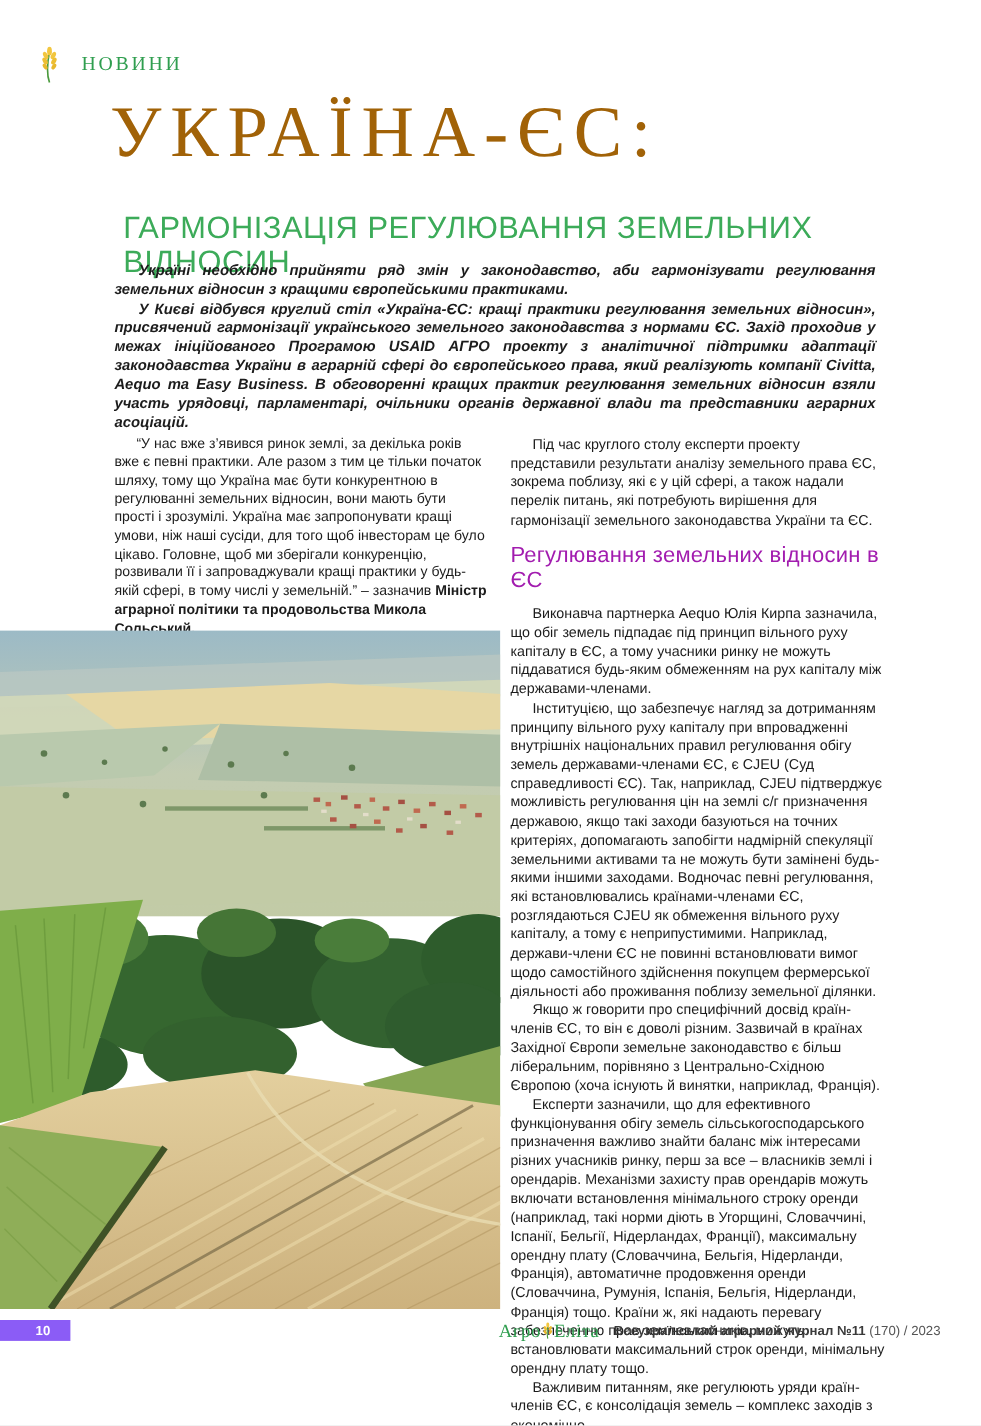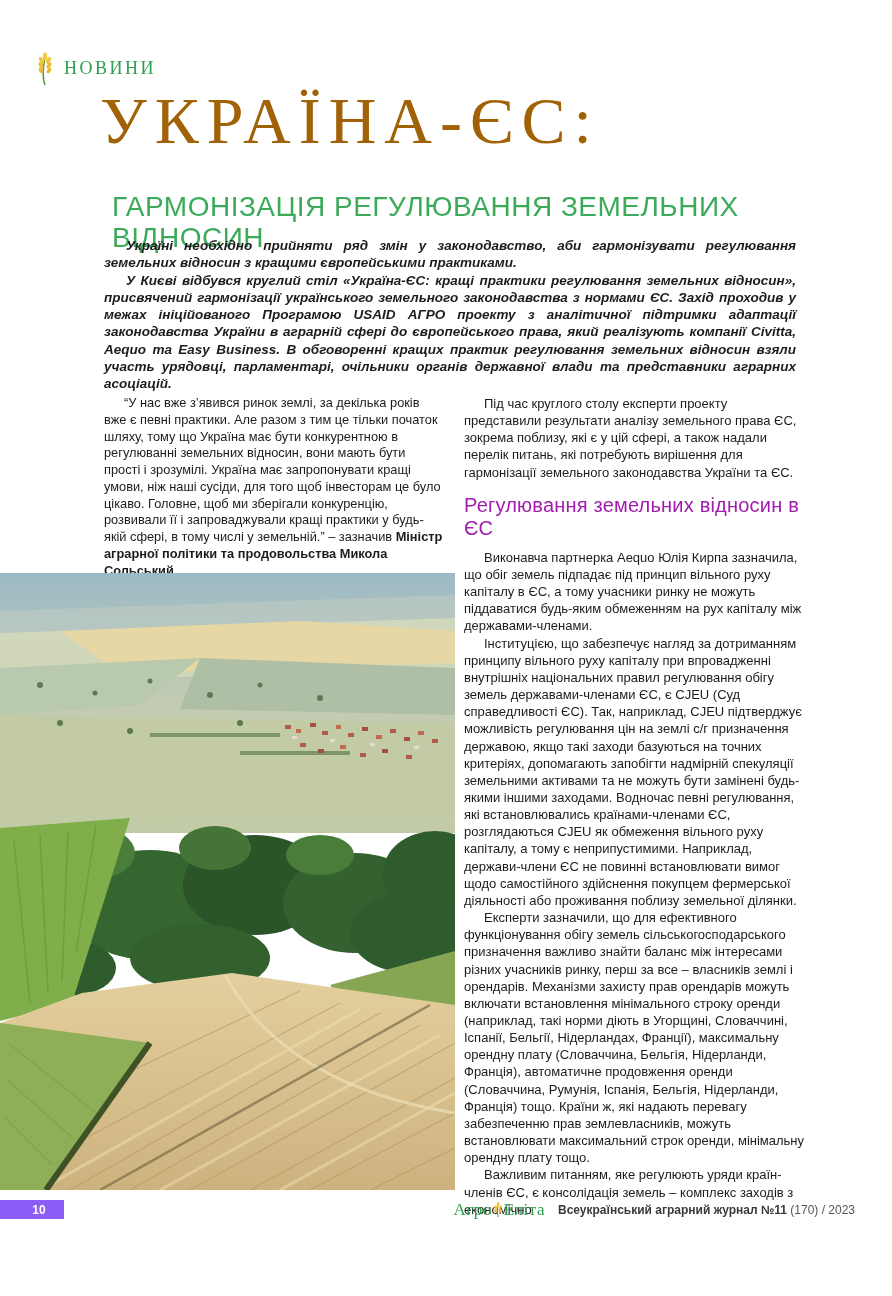--- a/index.html
+++ b/index.html
@@ -1,19 +1,19 @@
 <!DOCTYPE html>
 <html><head>
 <meta charset="utf-8">
 <style>
   html,body{margin:0;padding:0;background:#e9e9e9;}
   .page{position:relative;width:892px;height:1296px;background:#ffffff;overflow:hidden;
         font-family:"Liberation Sans", sans-serif;color:#1c1c1c;margin:0 auto;}
   
-  .kicker-row{position:absolute;left:34px;top:52px;display:flex;align-items:flex-start;gap:10px;}
+  .kicker-row{position:absolute;left:34px;top:42px;display:flex;align-items:flex-start;gap:20px;}
   .kicker{font-family:"Liberation Serif", serif;color:#2f9e4f;font-size:18px;letter-spacing:2.5px;
           font-weight:400;padding-top:6px;}
   .title{position:absolute;left:100px;top:86px;margin:0;font-family:"Liberation Serif", serif;
          font-weight:400;font-size:66px;line-height:1.05;color:#a16207;letter-spacing:8px;}
   .subtitle{position:absolute;left:100px;top:180px;margin:12px;font-weight:400;font-size:28px;
             line-height:1.1;color:#3cab59;letter-spacing:0.5px;}
   
   .intro{position:absolute;left:104px;top:237px;width:692px;font-weight:bold;font-size:13.5px;
          line-height:1.28;text-align:justify;font-style:italic;}
   .intro p{margin:0;text-indent:22px;}
@@ -174,20 +174,21 @@
       </g>
       <path d="M 100,617 L 430,432" stroke="#7a6c49" stroke-width="2.5" opacity="0.7"></path>
     </svg>
   </div>
 
   <div class="col-right">
     <p>Під час круглого столу експерти проекту представили результати аналізу земельного права ЄС, зокрема поблизу, які є у цій сфері, а також надали перелік питань, які потребують вирішення для гармонізації земельного законодавства України та ЄС.</p>
     <h3 class="green-heading">Регулювання земельних відносин в ЄС</h3>
     <p>Виконавча партнерка Aequo Юлія Кирпа зазначила, що обіг земель підпадає під принцип вільного руху капіталу в ЄС, а тому учасники ринку не можуть піддаватися будь-яким обмеженням на рух капіталу між державами-членами.</p>
     <p>Інституцією, що забезпечує нагляд за дотриманням принципу вільного руху капіталу при впровадженні внутрішніх національних правил регулювання обігу земель державами-членами ЄС, є CJEU (Суд справедливості ЄС). Так, наприклад, CJEU підтверджує можливість регулювання цін на землі с/г призначення державою, якщо такі заходи базуються на точних критеріях, допомагають запобігти надмірній спекуляції земельними активами та не можуть бути замінені будь-якими іншими заходами. Водночас певні регулювання, які встановлювались країнами-членами ЄС, розглядаються CJEU як обмеження вільного руху капіталу, а тому є неприпустимими. Наприклад, держави-члени ЄС не повинні встановлювати вимог щодо самостійного здійснення покупцем фермерської діяльності або проживання поблизу земельної ділянки.</p>
+    <p>Якщо ж говорити про специфічний досвід країн-членів ЄС, то він є доволі різним. Зазвичай в країнах Західної Європи земельне законодавство є більш ліберальним, порівняно з Центрально-Східною Європою (хоча існують й винятки, наприклад, Франція).</p>
     <p>Експерти зазначили, що для ефективного функціонування обігу земель сільськогосподарського призначення важливо знайти баланс між інтересами різних учасників ринку, перш за все – власників землі і орендарів. Механізми захисту прав орендарів можуть включати встановлення мінімального строку оренди (наприклад, такі норми діють в Угорщині, Словаччині, Іспанії, Бельгії, Нідерландах, Франції), максимальну орендну плату (Словаччина, Бельгія, Нідерланди, Франція), автоматичне продовження оренди (Словаччина, Румунія, Іспанія, Бельгія, Нідерланди, Франція) тощо. Країни ж, які надають перевагу забезпеченню прав землевласників, можуть встановлювати максимальний строк оренди, мінімальну орендну плату тощо.</p>
     <p>Важливим питанням, яке регулюють уряди країн-членів ЄС, є консолідація земель – комплекс заходів з економічно</p>
   </div>
 
   <div class="page-num">
     <span>10</span>
   </div>
 
   <div class="footer-right">
     <div class="logo">

